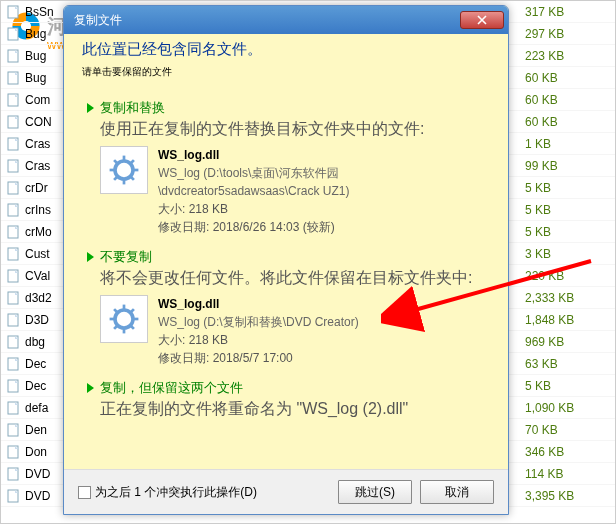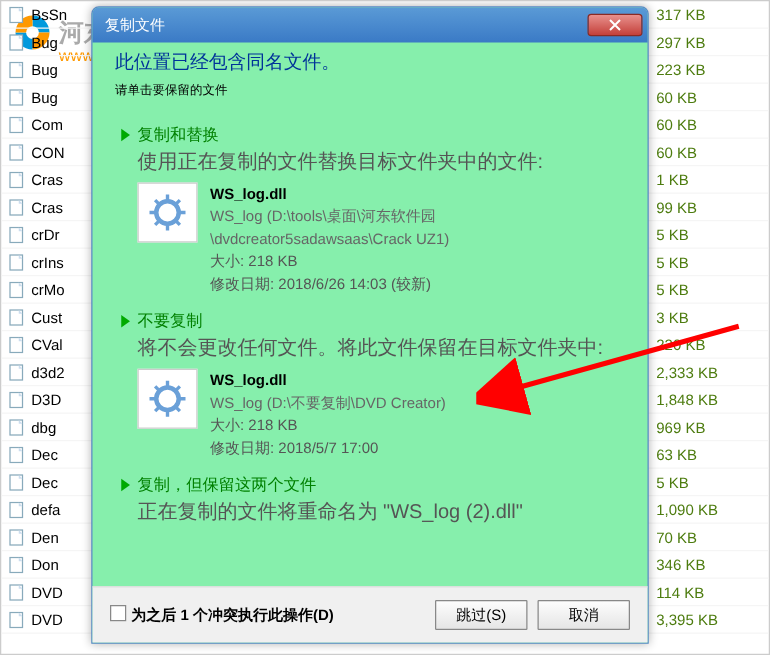--- a/index.html
+++ b/index.html
@@ -12,41 +12,41 @@
 .watermark-url { position: absolute; top: 36px; left: 46px; color: #f90; font-size: 13px; }
 
 
 .file-list { position: absolute; left: 0; top: 0; width: 100%; height: 100%; font-size: 12px; }
 .file-row { display: flex; align-items: center; height: 22px; padding-left: 4px; border-bottom: 1px solid #f5f5f5; }
 .file-row .fname { flex: 1; color: #000; display: flex; align-items: center; gap: 4px; }
 .file-row .fsize { width: 90px; text-align: left; color: #4d7c0f; padding-right: 12px; }
 .file-icon { width: 16px; height: 16px; display: inline-flex; align-items: center; justify-content: center; }
 
 
-.dialog { position: absolute; left: 72px; top: 4px; width: 446px; height: 510px; background: #86efac; border: 1px solid #5a8ac6; border-radius: 6px 6px 0 0; box-shadow: 0 0 8px rgba(0,0,0,0.3); z-index: 10; display: flex; flex-direction: column; }
+.dialog { position: absolute; left: 62px; top: 4px; width: 446px; height: 510px; background: #fef9c3; border: 1px solid #5a8ac6; border-radius: 6px 6px 0 0; box-shadow: 0 0 8px rgba(0,0,0,0.3); z-index: 10; display: flex; flex-direction: column; }
 .titlebar { height: 28px; background: linear-gradient(#5a9ad6, #3a7ac6); border-radius: 5px 5px 0 0; display: flex; align-items: center; padding: 0 4px 0 10px; color: #fff; font-size: 12px; }
 .titlebar-text { flex: 1; }
 .close-btn { width: 44px; height: 18px; background: linear-gradient(#e8908c, #c4403a); border: 1px solid #8a2a24; border-radius: 3px; display: flex; align-items: center; justify-content: center; color: #fff; font-size: 12px; cursor: pointer; }
 .dialog-body { flex: 1; padding: 6px 18px 8px 18px; overflow: hidden; }
 .heading { font-size: 15px; color: #003399; margin-bottom: 6px; }
 .subheading { font-size: 10px; color: #000; margin-bottom: 20px; }
 .option { margin-bottom: 12px; padding-left: 2px; }
 .option-head { display: flex; align-items: center; gap: 2px; }
 .arrow-right { width: 14px; height: 14px; display: inline-block; }
 .arrow-right svg { width: 14px; height: 14px; }
 .option-title { color: #008000; font-size: 13px; }
 .option-desc { font-size: 16px; color: #555; margin-left: 16px; margin-top: 2px; }
 .file-detail { display: flex; margin-left: 16px; margin-top: 6px; gap: 10px; }
 .file-thumb { width: 48px; height: 48px; border: 1px solid #ccc; background: #fff; display: flex; align-items: center; justify-content: center; }
 .gear-icon { width: 36px; height: 36px; }
 .file-meta { font-size: 12px; color: #555; line-height: 1.5; }
 .file-meta .fname-bold { font-weight: bold; color: #000; }
 .file-meta .path { color: #666; }
 .dialog-footer { border-top: 1px solid #ddd; padding: 10px 14px; display: flex; align-items: center; gap: 8px; background: #f0f0f0; }
-.checkbox-row { flex: 1; display: flex; align-items: flex-start; gap: 4px; font-size: 12px; color: #000; font-weight: bold; }
+.checkbox-row { flex: 1; display: flex; align-items: center; gap: 4px; font-size: 12px; color: #000; }
 .checkbox { width: 13px; height: 13px; border: 1px solid #888; background: #fff; }
 .btn { min-width: 74px; height: 24px; border: 1px solid #888; background: linear-gradient(#fdfdfd, #e5e5e5); border-radius: 1px; font-size: 12px; cursor: pointer; }
 
 
 .red-arrow { position: absolute; left: 380px; top: 250px; width: 220px; height: 140px; z-index: 20; pointer-events: none; }
 </style>
 </head>
 <body>
 
 <div class="watermark">
@@ -337,21 +337,21 @@
                 <line x1="30" y1="20" x2="36" y2="20"></line>
                 <line x1="9" y1="9" x2="13" y2="13"></line>
                 <line x1="27" y1="27" x2="31" y2="31"></line>
                 <line x1="31" y1="9" x2="27" y2="13"></line>
                 <line x1="13" y1="27" x2="9" y2="31"></line>
               </g>
           </svg>
         </div>
         <div class="file-meta">
           <div class="fname-bold">WS_log.dll</div>
-          <div class="path">WS_log (D:\不要复制\DVD Creator)</div>
+          <div class="path">WS_log (D:\复制和替换\DVD Creator)</div>
           <div>大小: 218 KB</div>
           <div>修改日期: 2018/5/7 17:00</div>
         </div>
       </div>
     </div>
 
     <div class="option">
       <div class="option-head">
         <span class="arrow-right"><svg viewBox="0 0 14 14">
               <path d="M3 2 L10 7 L3 12 Z" fill="#00aa00"></path>

